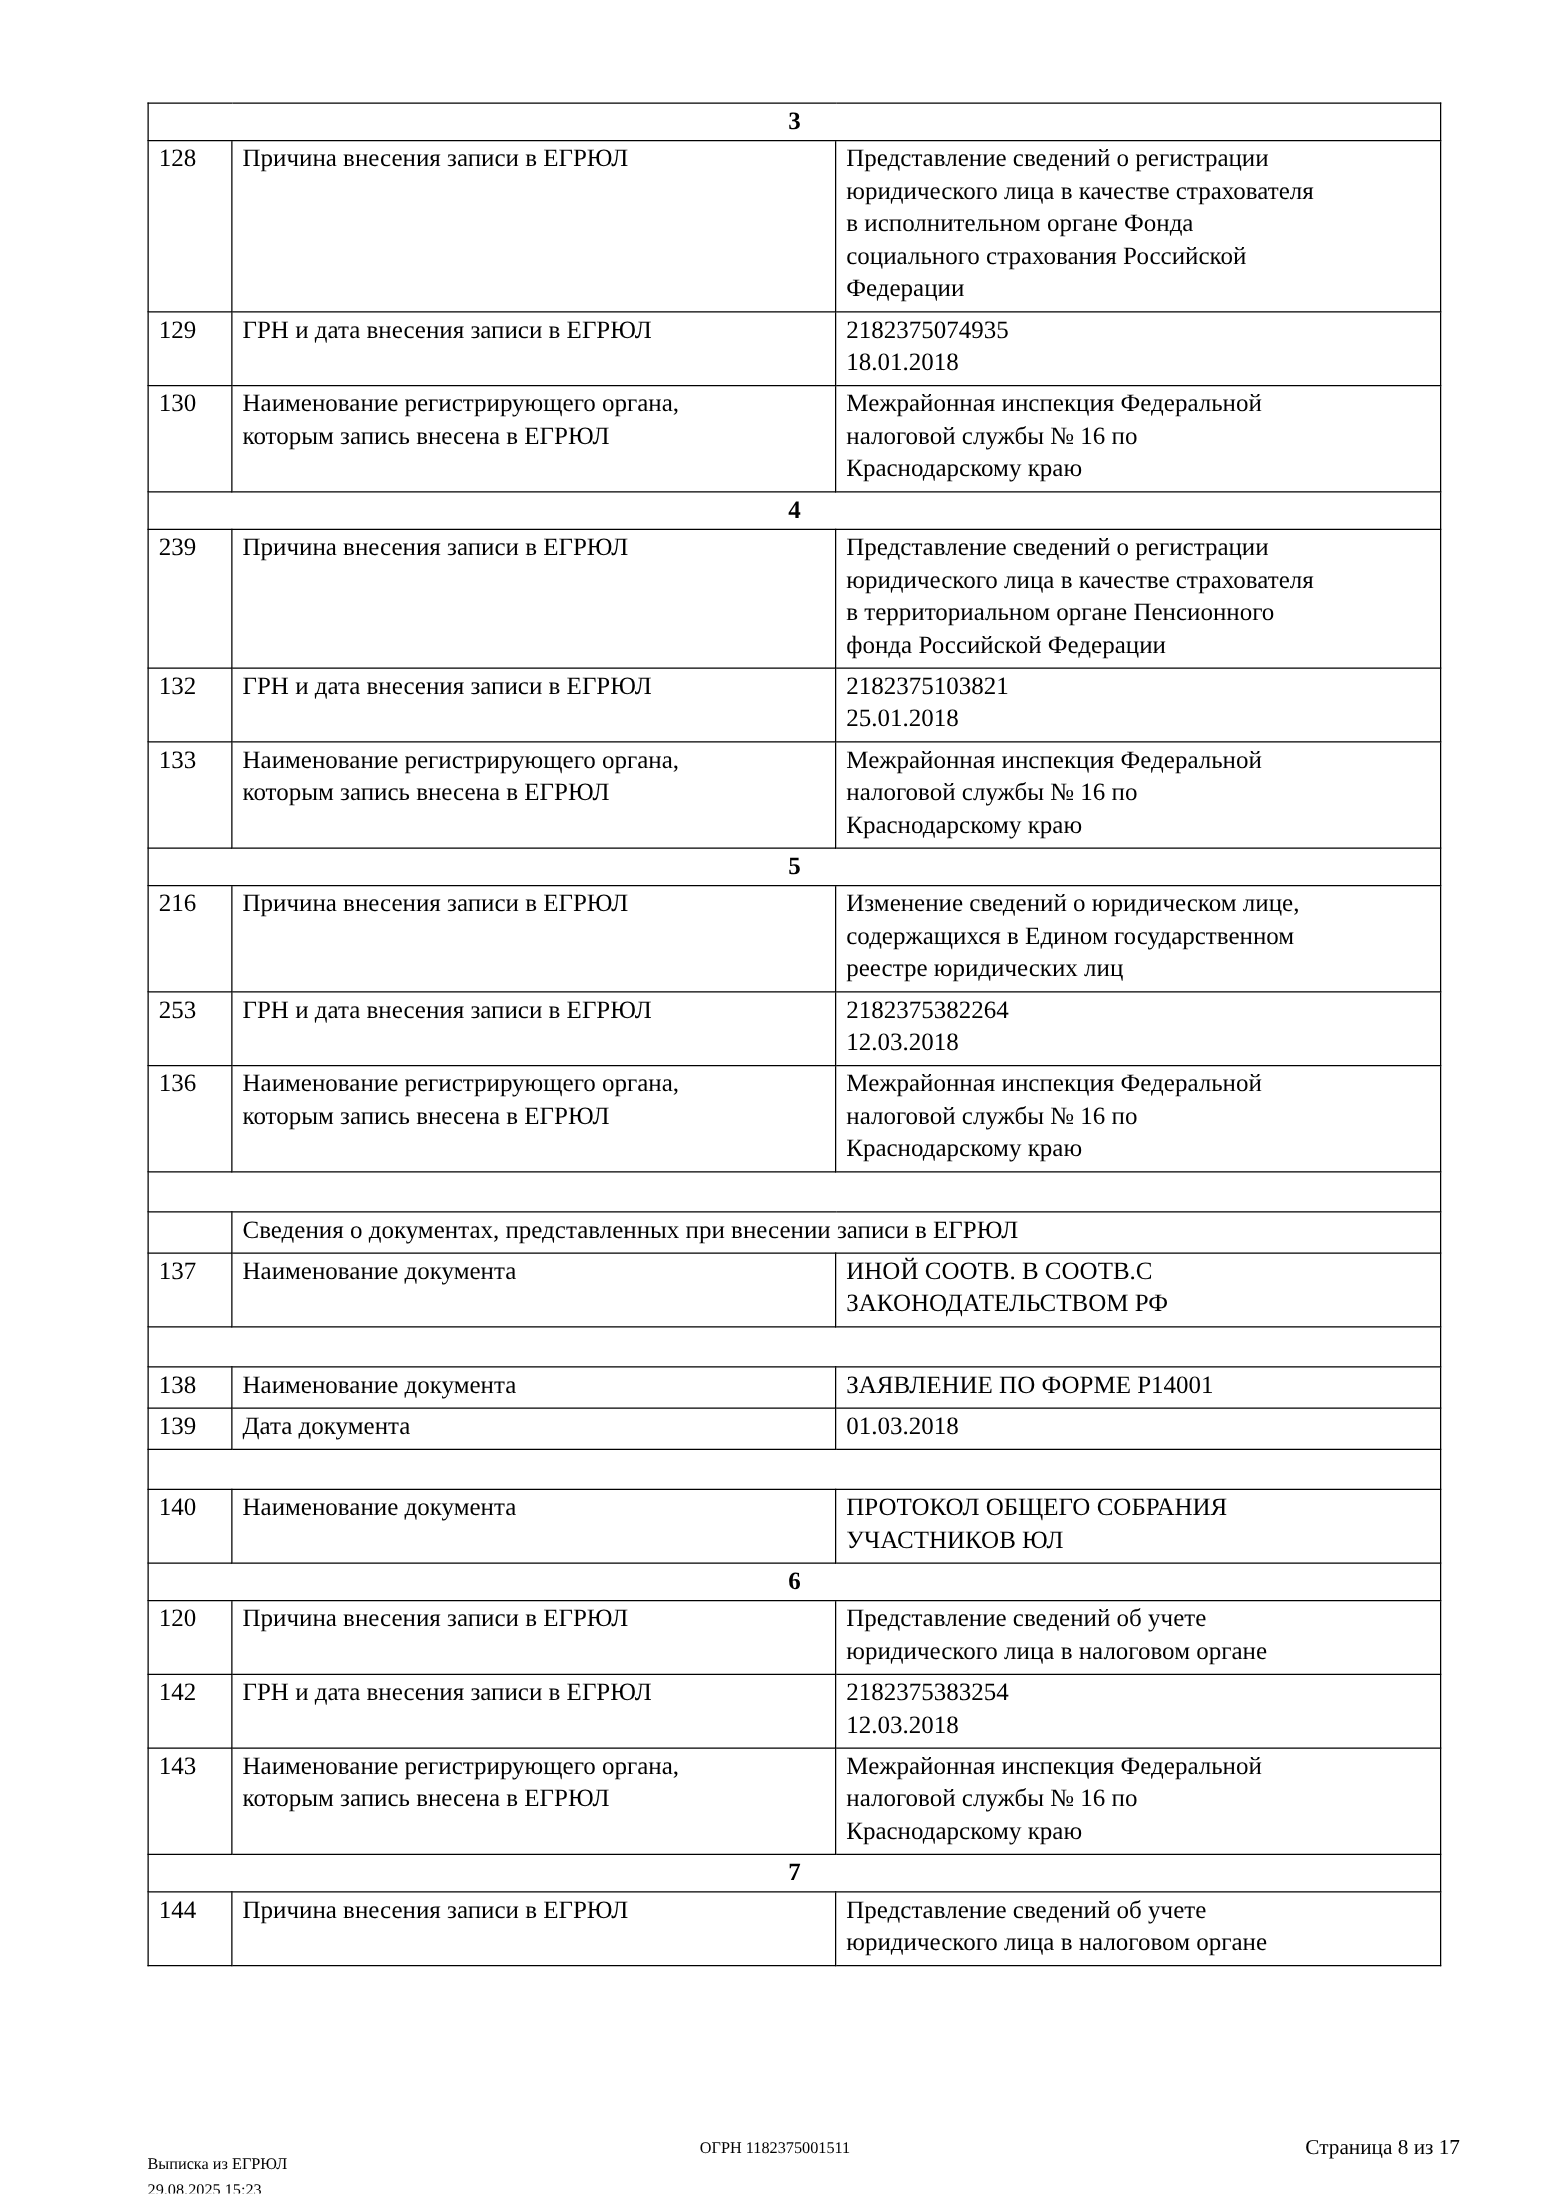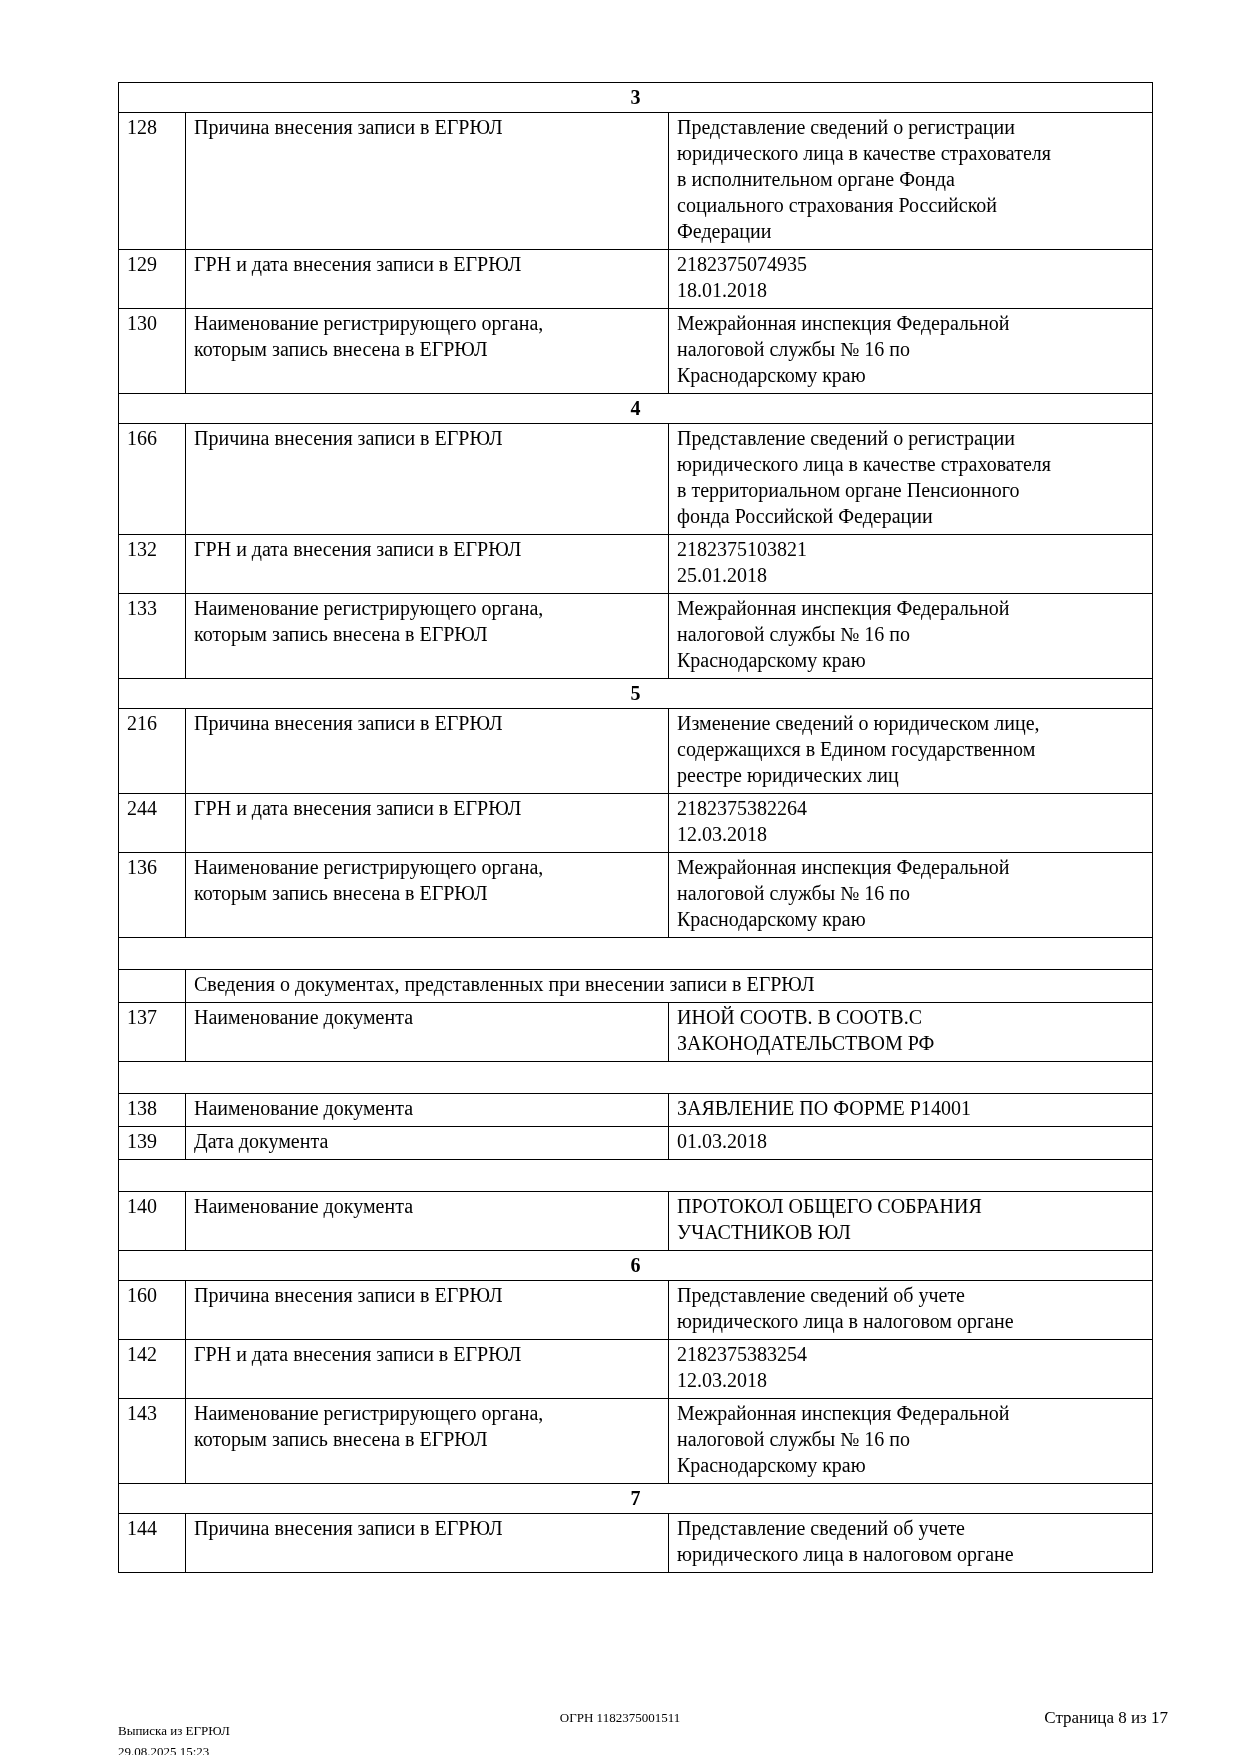--- a/index.html
+++ b/index.html
@@ -130,21 +130,21 @@
             <td class="label-cell">Наименование регистрирующего органа,
 которым запись внесена в ЕГРЮЛ</td>
             <td class="value-cell">Межрайонная инспекция Федеральной
 налоговой службы № 16 по
 Краснодарскому краю</td>
           </tr>
           <tr class="section-row">
             <td colspan="3">4</td>
           </tr>
           <tr>
-            <td class="num-cell">166</td>
+            <td class="num-cell">239</td>
             <td class="label-cell">Причина внесения записи в ЕГРЮЛ</td>
             <td class="value-cell">Представление сведений о регистрации
 юридического лица в качестве страхователя
 в территориальном органе Пенсионного
 фонда Российской Федерации</td>
           </tr>
           <tr>
             <td class="num-cell">132</td>
             <td class="label-cell">ГРН и дата внесения записи в ЕГРЮЛ</td>
             <td class="value-cell">2182375103821
@@ -162,21 +162,21 @@
             <td colspan="3">5</td>
           </tr>
           <tr>
             <td class="num-cell">216</td>
             <td class="label-cell">Причина внесения записи в ЕГРЮЛ</td>
             <td class="value-cell">Изменение сведений о юридическом лице,
 содержащихся в Едином государственном
 реестре юридических лиц</td>
           </tr>
           <tr>
-            <td class="num-cell">244</td>
+            <td class="num-cell">253</td>
             <td class="label-cell">ГРН и дата внесения записи в ЕГРЮЛ</td>
             <td class="value-cell">2182375382264
 12.03.2018</td>
           </tr>
           <tr>
             <td class="num-cell">136</td>
             <td class="label-cell">Наименование регистрирующего органа,
 которым запись внесена в ЕГРЮЛ</td>
             <td class="value-cell">Межрайонная инспекция Федеральной
 налоговой службы № 16 по
@@ -214,21 +214,21 @@
           <tr>
             <td class="num-cell">140</td>
             <td class="label-cell">Наименование документа</td>
             <td class="value-cell">ПРОТОКОЛ ОБЩЕГО СОБРАНИЯ
 УЧАСТНИКОВ ЮЛ</td>
           </tr>
           <tr class="section-row">
             <td colspan="3">6</td>
           </tr>
           <tr>
-            <td class="num-cell">160</td>
+            <td class="num-cell">120</td>
             <td class="label-cell">Причина внесения записи в ЕГРЮЛ</td>
             <td class="value-cell">Представление сведений об учете
 юридического лица в налоговом органе</td>
           </tr>
           <tr>
             <td class="num-cell">142</td>
             <td class="label-cell">ГРН и дата внесения записи в ЕГРЮЛ</td>
             <td class="value-cell">2182375383254
 12.03.2018</td>
           </tr>

